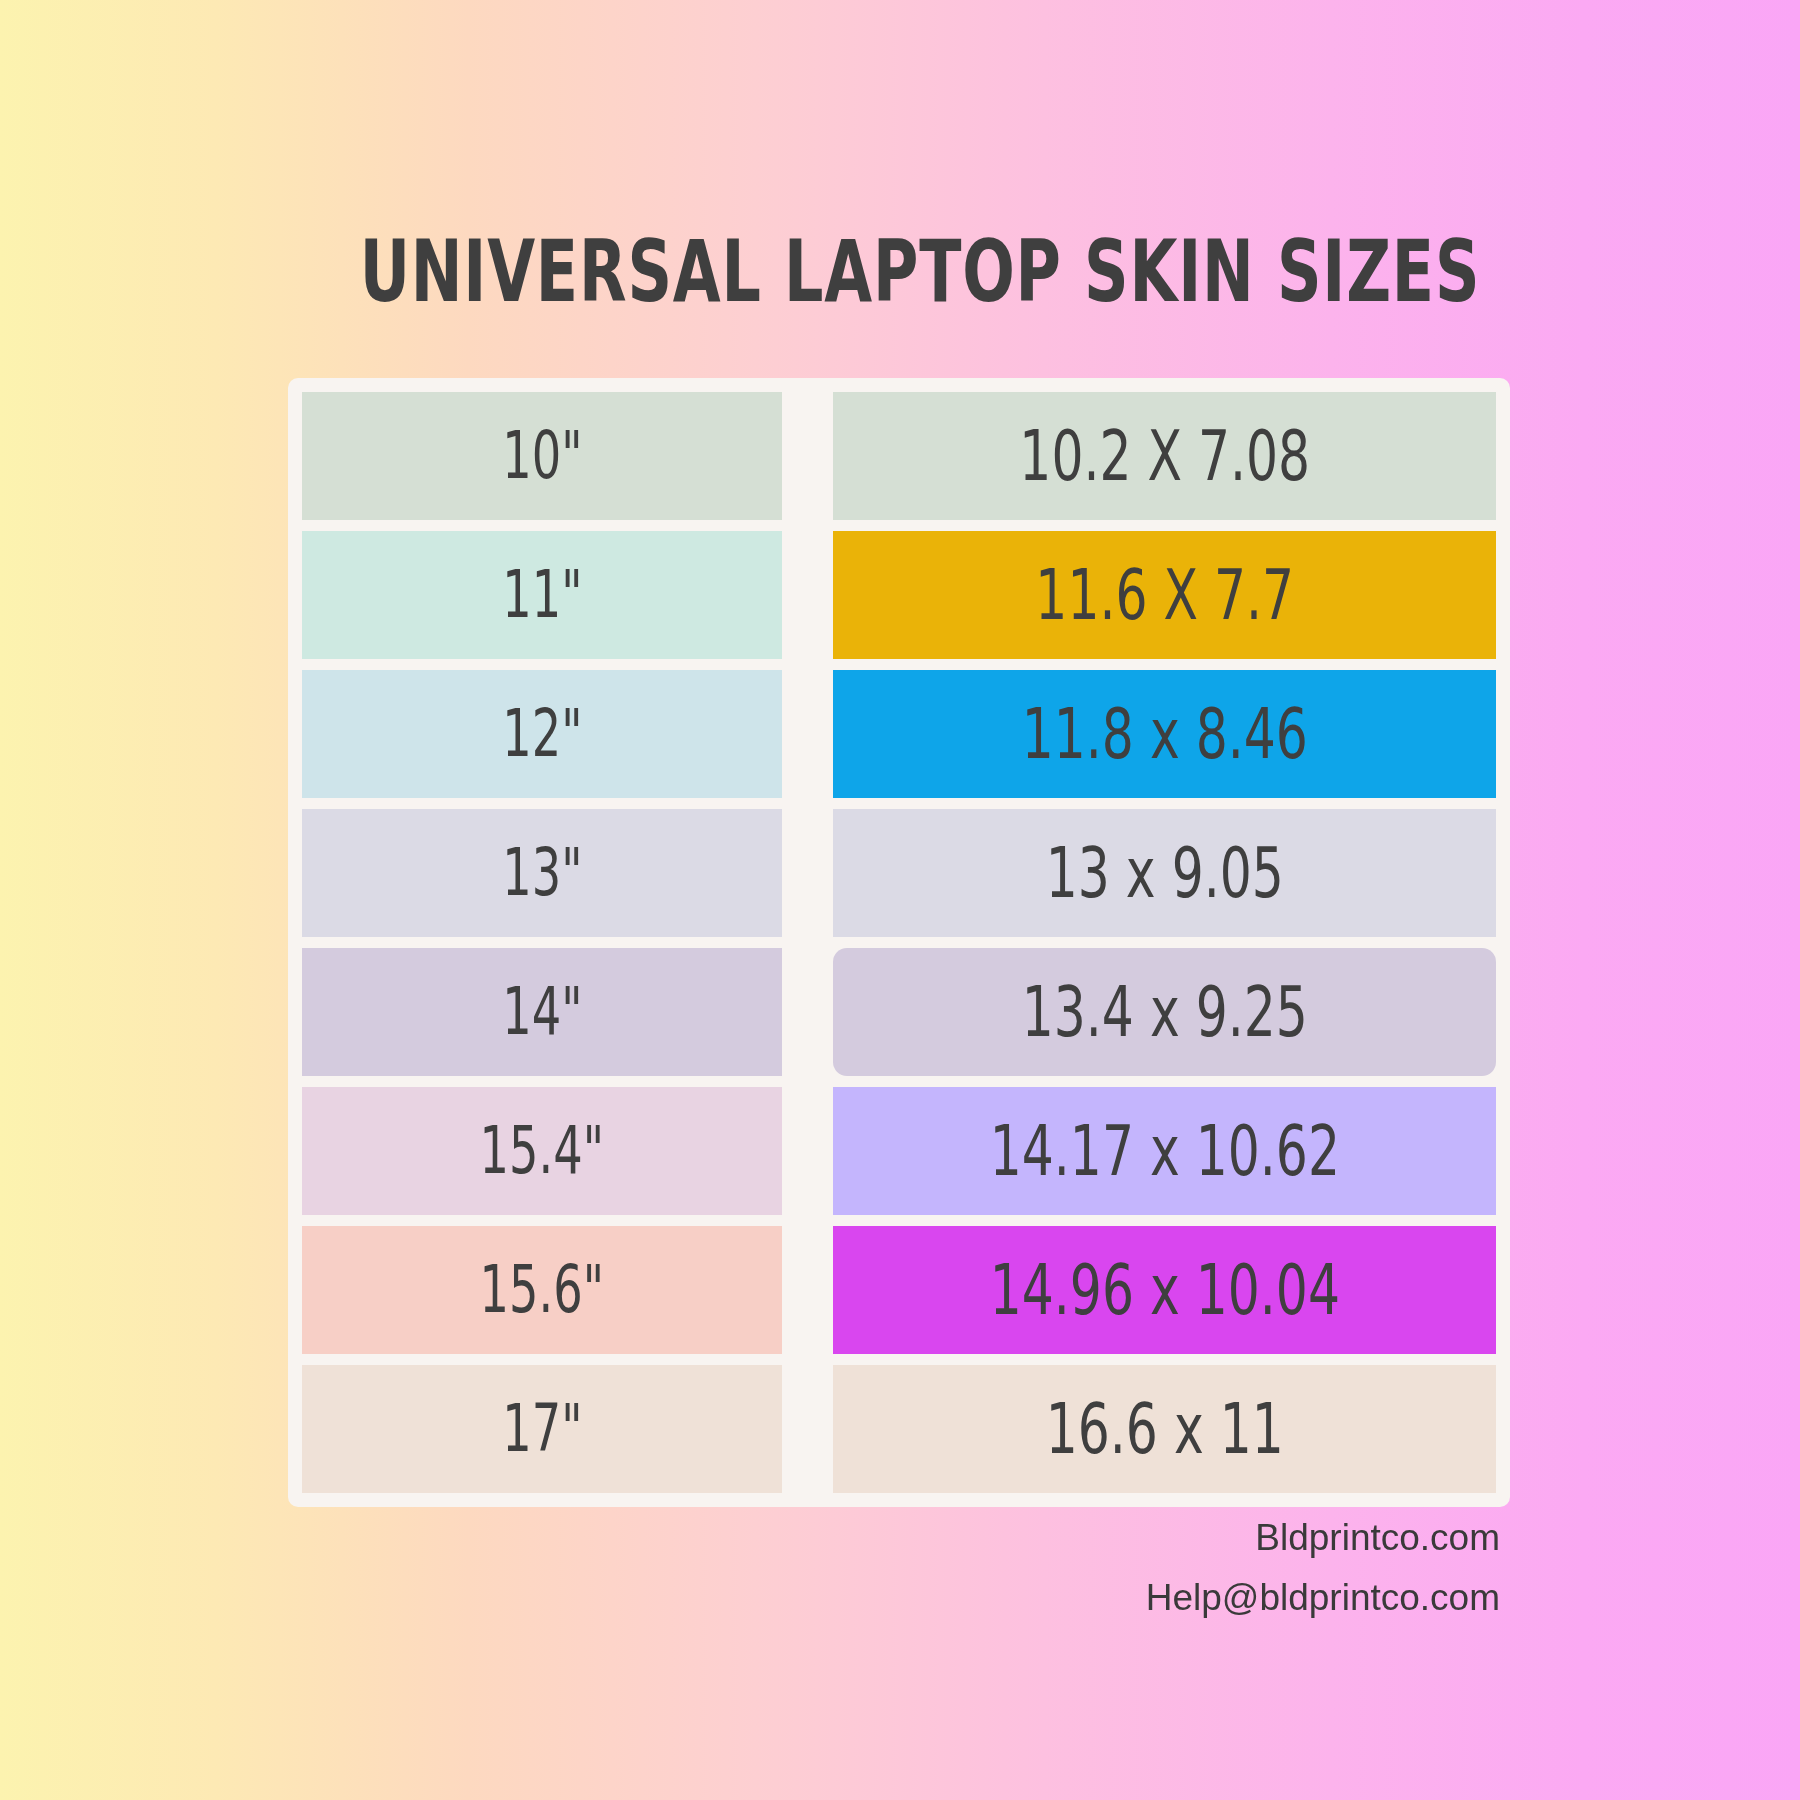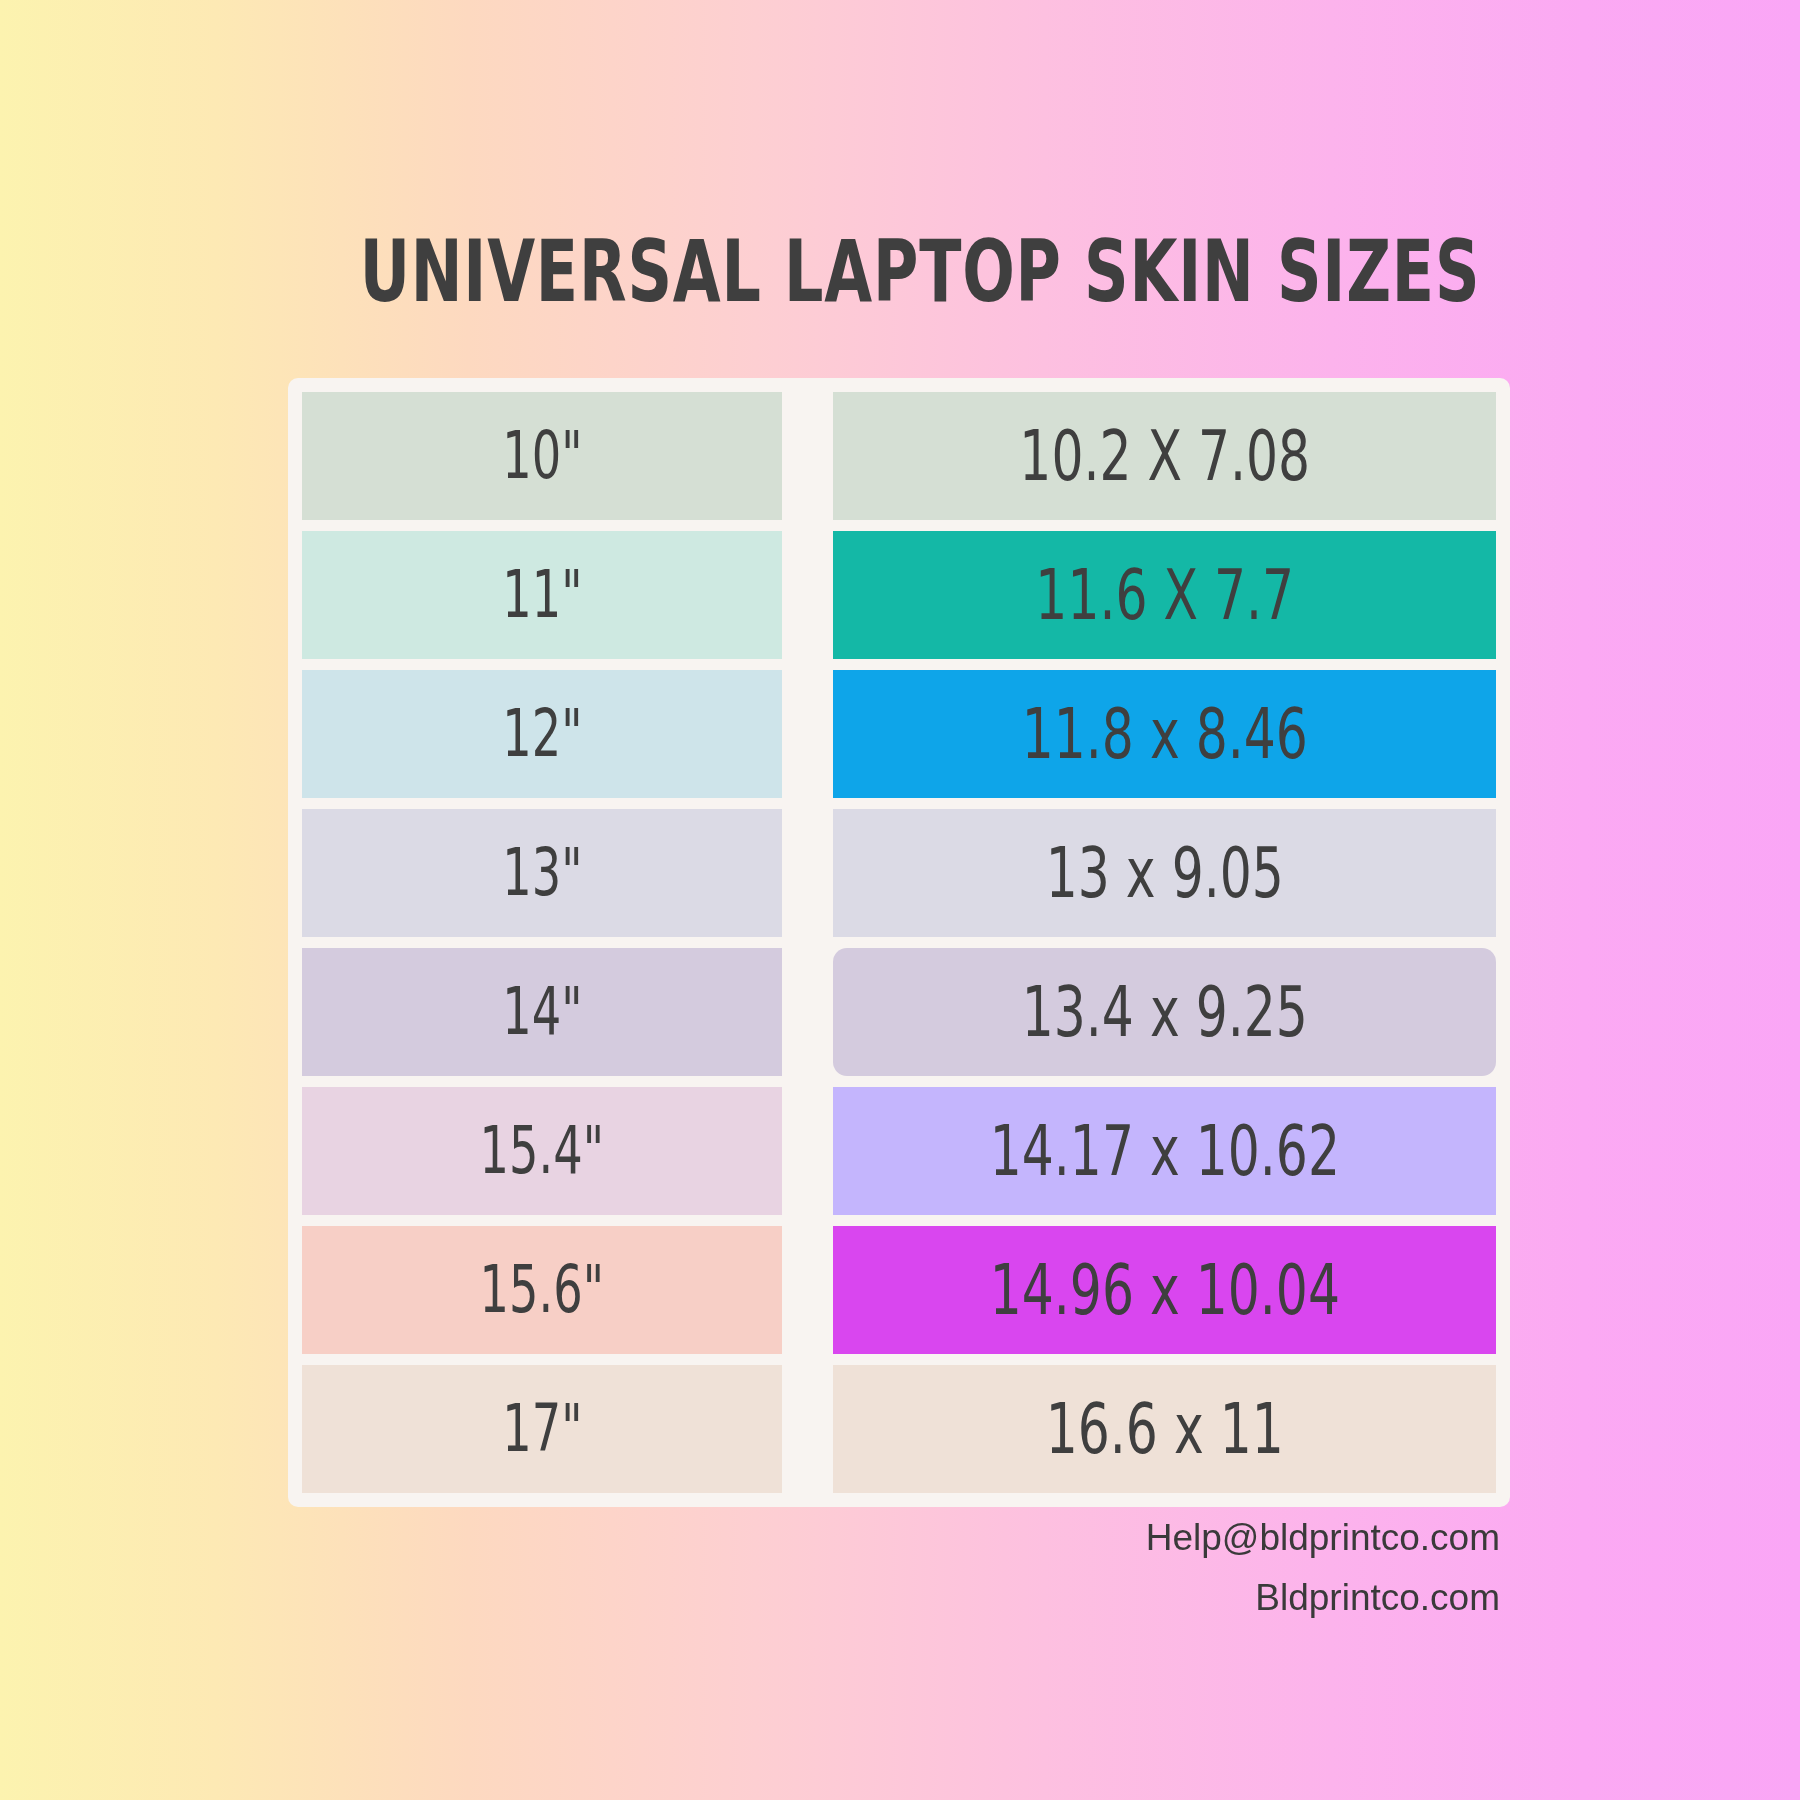--- a/index.html
+++ b/index.html
@@ -115,21 +115,21 @@
         <span>10"</span>
       </div>
       <div class="cell cell-dim" style="background: rgb(213, 223, 212);">
         <span>10.2 X 7.08</span>
       </div>
     </div>
     <div class="table-row">
       <div class="cell cell-size" style="background: rgb(206, 233, 225);">
         <span>11"</span>
       </div>
-      <div class="cell cell-dim" style="background: #14b8a6;">
+      <div class="cell cell-dim" style="background: #eab308;">
         <span>11.6 X 7.7</span>
       </div>
     </div>
     <div class="table-row">
       <div class="cell cell-size" style="background: rgb(206, 228, 234);">
         <span>12"</span>
       </div>
       <div class="cell cell-dim" style="background: #0ea5e9;">
         <span>11.8 x 8.46</span>
       </div>
@@ -170,15 +170,15 @@
       <div class="cell cell-size" style="background: rgb(239, 225, 215);">
         <span>17"</span>
       </div>
       <div class="cell cell-dim" style="background: rgb(239, 225, 215); text-align: right;">
         <span>16.6 x 11</span>
       </div>
     </div>
   </div>
 
 <div class="footer">
+  <div>Bldprintco.com</div>
   <div>Help@bldprintco.com</div>
-  <div>Bldprintco.com</div>
 </div>
 
 </body></html>

